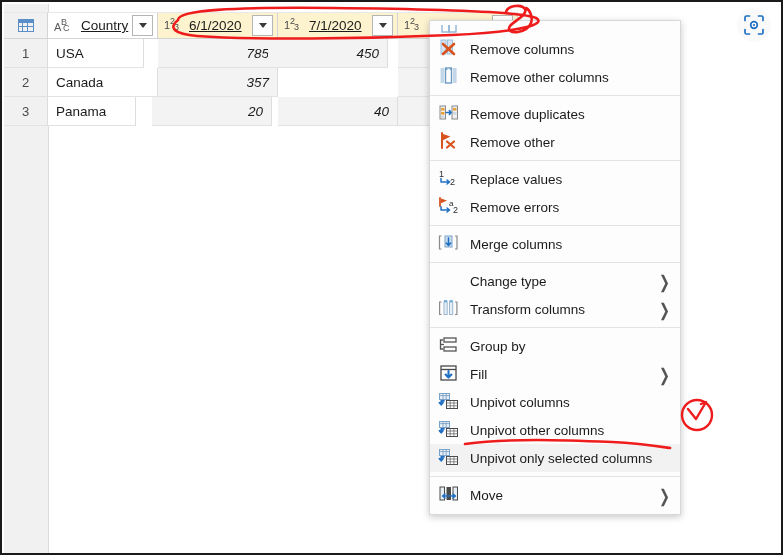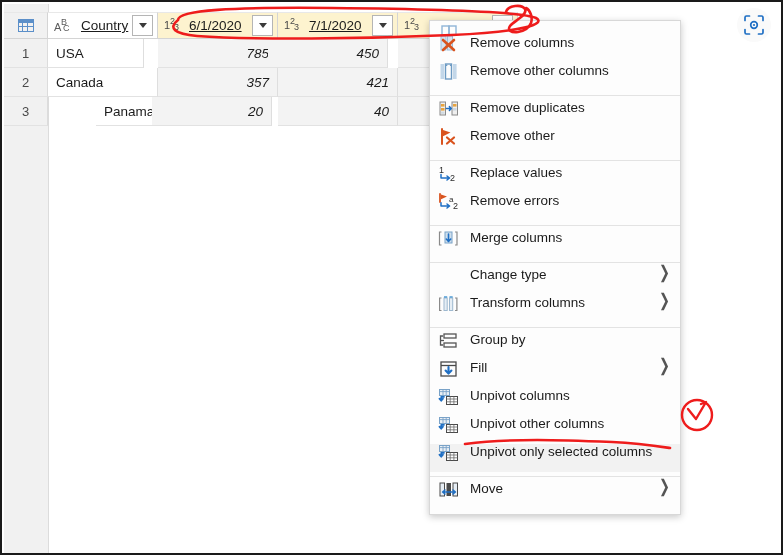--- a/index.html
+++ b/index.html
@@ -126,21 +126,21 @@
     background:#fdfdfd;
     border:1px solid #d8d8d8;
     box-shadow:0 2px 7px rgba(0,0,0,.22);
     padding:4px 0 5px 0;
     box-sizing:border-box;
     font-size:13.5px;
     overflow:hidden;
   }
   .mi{
     position:relative;
-    display:flex;
+    display:flex;align-items:center;
     height:28px;
     padding:0 10px 0 8px;
     color:#1b1b1b;
     cursor:default;
     white-space:nowrap;
   }
   .mi.hl{ background:#f2f2f2; }
   .mi .mi-icon{
     flex:0 0 auto; width:24px; height:20px;
     margin-right:8px;
@@ -231,26 +231,25 @@
           <div class="rownum">1</div>
           <div class="cell" style="left: 44px; width: 96px;">USA</div>
           <div class="cell num" style="left: 154px; width: 120px;">785</div>
           <div class="cell num" style="left: 264px; width: 120px;">450</div>
           <div class="cell num" style="left: 394px; width: 120px;"></div>
         </div>
         <div class="data-row" style="top: 64px;">
           <div class="rownum">2</div>
           <div class="cell" style="left: 44px; width: 110px;">Canada</div>
           <div class="cell num" style="left: 154px; width: 120px;">357</div>
-          <div class="cell num" style="left: 274px; width: 120px;">421</div>
           <div class="cell num" style="left: 394px; width: 120px;"></div>
         </div>
         <div class="data-row" style="top: 93px;">
           <div class="rownum">3</div>
-          <div class="cell" style="left: 44px; width: 88px; margin-left: 48px;">Panama</div>
+          <div class="cell" style="left: 44px; width: 88px;">Panama</div>
           <div class="cell num" style="left: 148px; width: 120px;">20</div>
           <div class="cell num" style="left: 274px; width: 120px;">40</div>
           <div class="cell num" style="left: 394px; width: 120px;"></div>
         </div>
       </div>
   </div>
 
   <div id="ctx-menu">
       <div class="mi clipped">
         <span class="mi-icon"><svg width="22" height="18" viewBox="0 0 22 18">

